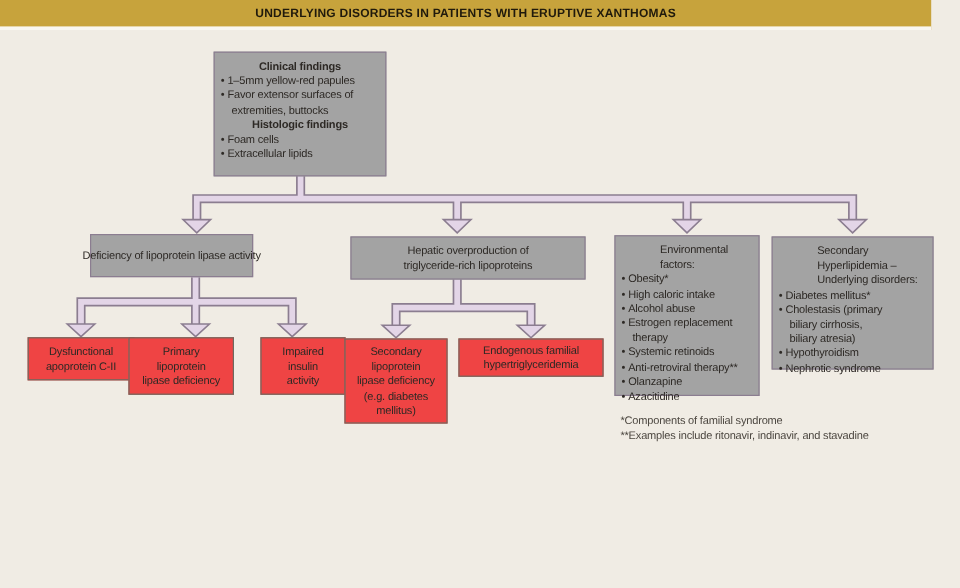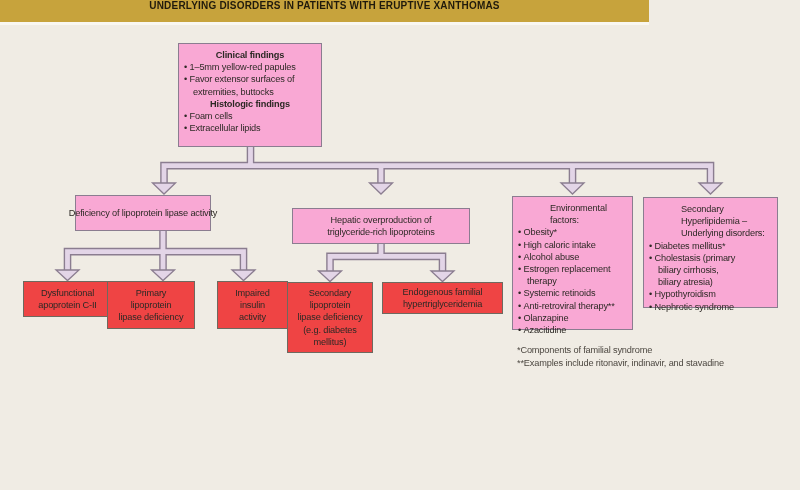--- a/index.html
+++ b/index.html
@@ -3,37 +3,37 @@
 <meta charset="utf-8">
 <style>
   html,body{margin:0;padding:0;background:#e9e5dc;}
   .stage{
     position:relative;width:800px;height:490px;overflow:hidden;
     background:#f0ece4;
     font-family:"Liberation Sans", sans-serif;
     color:#2d2925;
   }
   .titlebar{
-    position:absolute;left:0;top:0;width:649px;height:25px;
+    position:absolute;left:0;top:0;width:776px;height:25px;
     background:#c7a33c;border-bottom:3px solid #f9f7f1;
-    display:flex;align-items:flex-start;justify-content:center;
+    display:flex;align-items:center;justify-content:center;
     box-sizing:border-box;
   }
   .titlebar span{
     font-size:10px;font-weight:bold;letter-spacing:.2px;color:#201a0c;
   }
   svg.connectors{position:absolute;left:0;top:0;}
   .conn-outline{fill:none;stroke:#8b7d90;stroke-width:7.6;}
   .conn-fill{fill:none;stroke:#e3d5e7;stroke-width:4.8;}
   .ahead{fill:#e3d5e7;stroke:#8b7d90;stroke-width:1.3;stroke-linejoin:miter;}
   .box{
     position:absolute;box-sizing:border-box;
     font-size:9.2px;line-height:12.2px;letter-spacing:-.15px;
   }
-  .lav{background:#f9a8d4;border:1.4px solid #8b7d90;}
+  .lav{background:#a3a3a3;border:1.4px solid #8b7d90;}
   .cream{background:#ef4444;border:1.4px solid #6e695f;}
   .centered{
     display:flex;align-items:center;justify-content:center;
     text-align:center;white-space:pre-line;padding:2px;
   }
   .one-line{white-space:nowrap;}
   .pad{padding:5px 5px 4px 5px;}
   .bhead{font-weight:bold;text-align:center;}
   .lhead{white-space:pre-line;padding-left:32px;}
   ul.blist{margin:0;padding:0;list-style:none;}
@@ -85,21 +85,21 @@
     </ul>
     <div class="bhead">Histologic findings</div>
     <ul class="blist">
       <li>Foam cells</li>
       <li>Extracellular lipids</li>
     </ul>
   </div>
 
   <div class="box lav centered one-line" style="left:75px;top:195px;width:136px;height:36px;">Deficiency of lipoprotein lipase activity</div>
 
-  <div class="box lav centered" style="left:292px;top:208px;width:178px;height:36px;">Hepatic overproduction of
+  <div class="box lav centered" style="left:292px;top:197px;width:196px;height:36px;">Hepatic overproduction of
 triglyceride-rich lipoproteins</div>
 
   <div class="box lav pad" style="left:512px;top:196px;width:121px;height:134px;">
     <div class="lhead">Environmental factors:</div>
     <ul class="blist">
       <li>Obesity*</li>
       <li>High caloric intake</li>
       <li>Alcohol abuse</li>
       <li>Estrogen replacement
 therapy</li>

